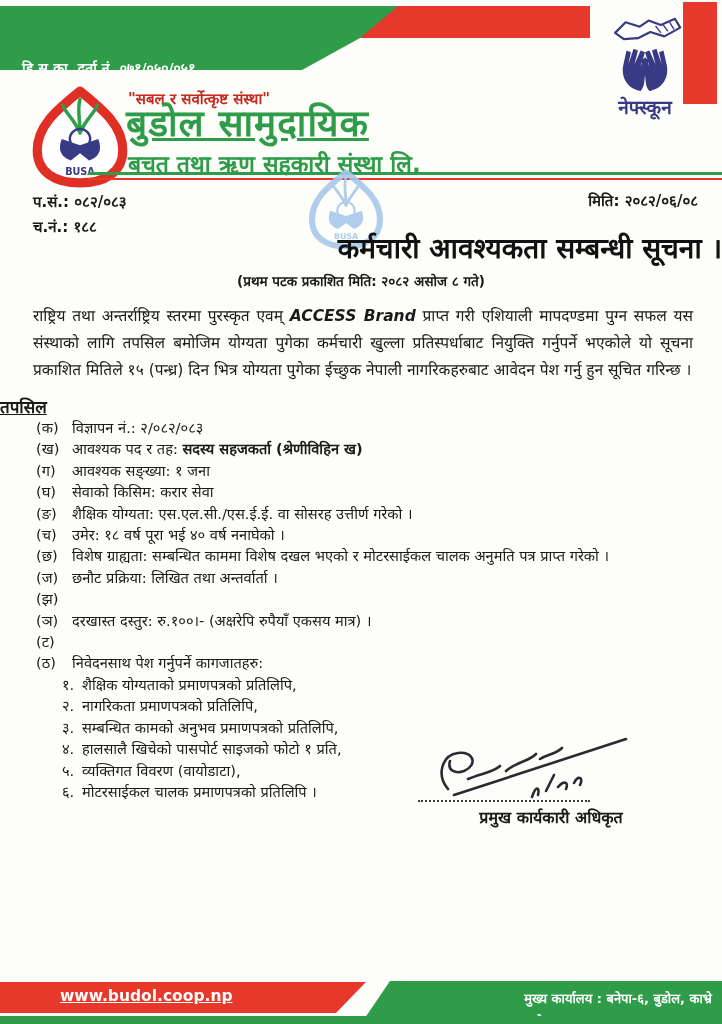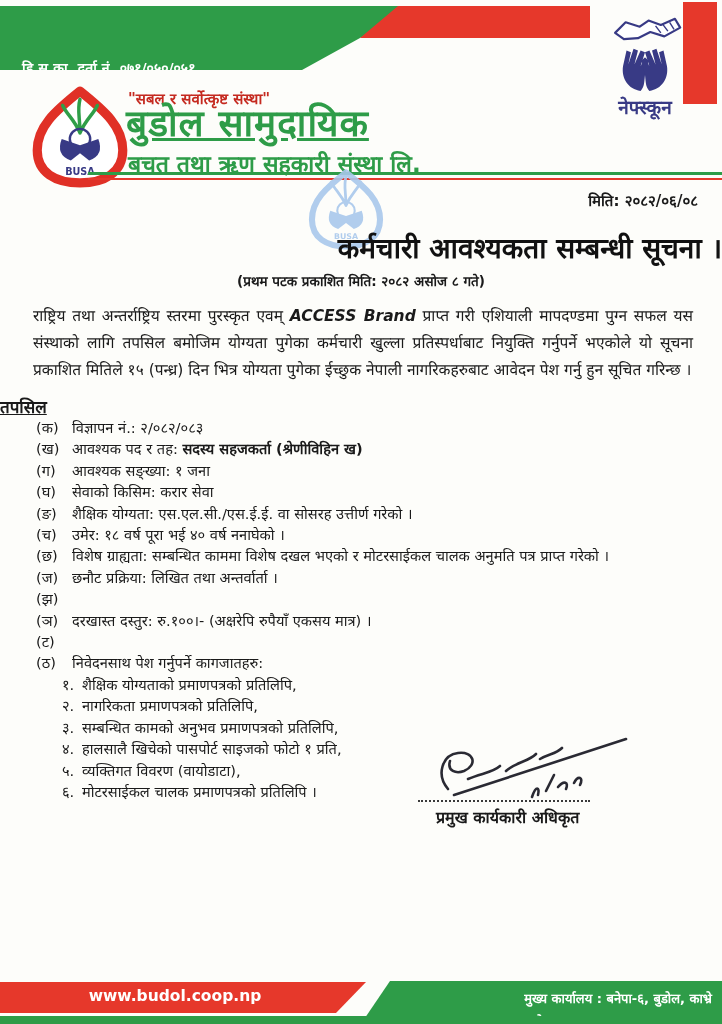--- a/index.html
+++ b/index.html
@@ -48,30 +48,30 @@
   .t-row{display:flex;line-height:21.4px;}
   .t-label{width:36px;flex:none;}
   .t-text b{font-weight:800;}
   .d-list{margin-left:26px;}
   .d-row{display:flex;line-height:21.4px;}
   .d-num{width:20px;flex:none;}
 
   
   .sig-scribble{position:absolute;left:432px;top:733px;}
   .sig-dots{position:absolute;left:418px;top:782px;width:172px;height:18px;border-bottom:2.5px dotted #3a3a3a;}
-  .sig-title{position:absolute;left:436px;top:806px;width:230px;font-size:16px;font-weight:700;}
+  .sig-title{position:absolute;left:436px;top:806px;width:230px;text-align:center;font-size:16px;font-weight:700;}
 
   
   .foot-green{position:absolute;left:350px;top:954px;width:372px;height:59px;background:var(--green);
     clip-path:polygon(40px 0,100% 0,100% 100%,0 100%);color:#fff;text-align:right;margin-top:27px;}
   .foot-office{position:absolute;right:10px;top:8px;font-size:13px;font-weight:700;white-space:nowrap;}
   .foot-contact{position:absolute;right:10px;top:31px;font-size:13px;font-weight:700;white-space:nowrap;}
   .foot-red{position:absolute;left:0;top:982px;width:366px;height:31px;background:var(--red);
     clip-path:polygon(0 0,100% 0,calc(100% - 30px) 100%,0 100%);}
-  .foot-web{position:absolute;left:60px;top:5px;width:230px;text-align:center;color:#fff;font-size:15.5px;font-weight:600;}
+  .foot-web{position:absolute;left:60px;top:5px;width:230px;color:#fff;font-size:15.5px;font-weight:600;text-decoration:underline;}
   .foot-strip{position:absolute;left:0;top:1016px;width:722px;height:8px;background:var(--green);}
 </style>
 </head>
 <body>
 
 <div class="page" style="--green:#2e9c48;--red:#e6382b;--navy:#383a85;">
 
   <div class="band-green">
     <div class="reg">
       <div>डि.स.का. दर्ता नं. ०७१/०५०/०५१</div>
@@ -114,20 +114,24 @@
     <svg width="96" height="92" viewBox="0 0 110 100">
       <path d="M55 8 C78 26 94 40 94 62 C94 83 77 93 55 93 C33 93 16 83 16 62 C16 40 32 26 55 8 Z" fill="none" stroke="#a9c8ec" stroke-width="7" stroke-linejoin="round"></path>
       <path d="M55 46 C49 32 42 28 38 19 M55 46 C55 30 52 24 55 13 M55 46 C61 32 68 28 72 19" stroke="#a9c8ec" stroke-width="3.2" fill="none" stroke-linecap="round"></path>
       <circle cx="55" cy="52" r="10" fill="none" stroke="#a9c8ec" stroke-width="2.4"></circle>
       <path d="M37 52 Q31 68 46 73 L55 66 L55 58 Z" fill="#a9c8ec"></path>
       <path d="M73 52 Q79 68 64 73 L55 66 L55 58 Z" fill="#a9c8ec"></path>
       <text x="55" y="84" text-anchor="middle" font-size="9" font-weight="bold" fill="#a9c8ec" font-family="DejaVu Sans, sans-serif">BUSA</text>
     </svg>
   </div>
 
+  <div class="ref-left">
+    <div>प.सं.: ०८२/०८३</div>
+    <div>च.नं.: १८८</div>
+  </div>
   <div class="ref-date">मिति: २०८२/०६/०८</div>
 
   <div class="doc-title">कर्मचारी आवश्यकता सम्बन्धी सूचना ।</div>
   <div class="pub-line">(प्रथम पटक प्रकाशित मिति: २०८२ असोज ८ गते)</div>
 
   <div class="body-par"><span>राष्ट्रिय तथा अन्तर्राष्ट्रिय स्तरमा पुरस्कृत एवम् </span><i>ACCESS Brand</i><span> प्राप्त गरी एशियाली मापदण्डमा पुग्न सफल यस संस्थाको लागि तपसिल बमोजिम योग्यता पुगेका कर्मचारी खुल्ला प्रतिस्पर्धाबाट नियुक्ति गर्नुपर्ने भएकोले यो सूचना प्रकाशित मितिले १५ (पन्ध्र) दिन भित्र योग्यता पुगेका ईच्छुक नेपाली नागरिकहरुबाट आवेदन पेश गर्नु हुन सूचित गरिन्छ ।</span></div>
 
   <div class="tapasil-head">तपसिल</div>
 
   <div class="t-list">

